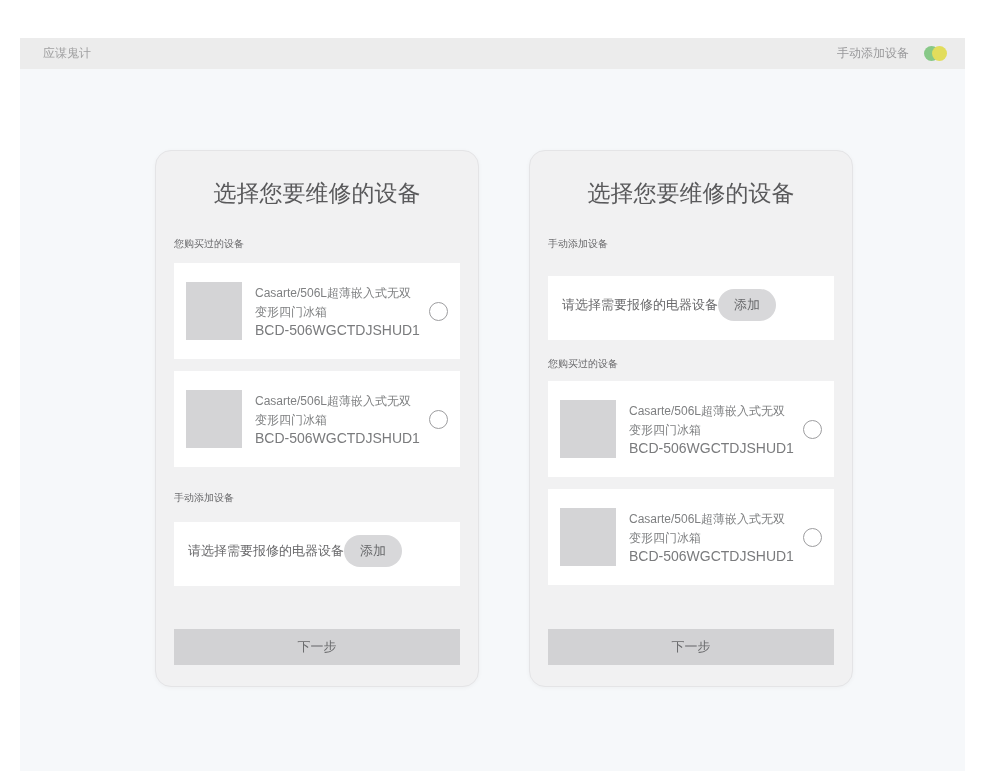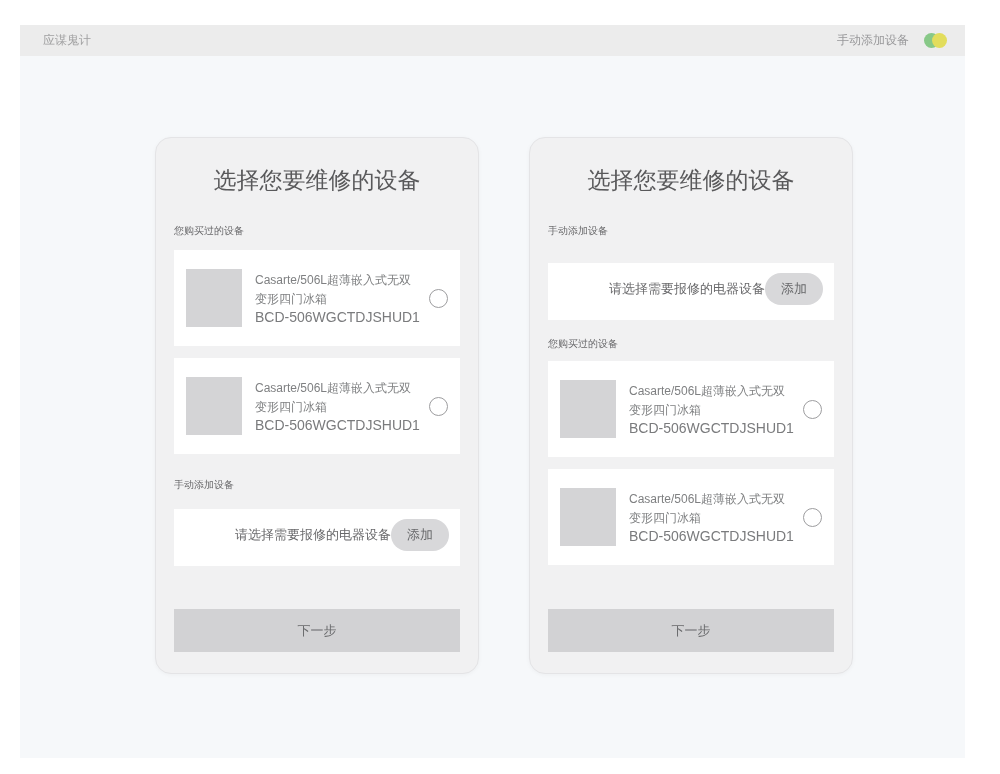--- a/index.html
+++ b/index.html
@@ -1,18 +1,18 @@
 <!DOCTYPE html>
 <html><head>
 <meta charset="utf-8">
 <style>
   * { margin:0; padding:0; box-sizing:border-box; }
   html,body { width:1000px; height:774px; background:#ffffff;
               font-family:"Liberation Sans", sans-serif; }
-  .canvas { position:absolute; left:20px; top:25px; width:945px; height:733px;
+  .canvas { position:absolute; left:20px; top:38px; width:945px; height:733px;
             display:flex; flex-direction:column; }
   
   .topbar { height:31px; background:#ececec; display:flex; align-items:center;
             justify-content:space-between; padding:0 18px 0 23px; flex:0 0 auto; }
   .topbar-left { font-size:12px; color:#a0a0a1; }
   .topbar-right { display:flex; align-items:center; gap:15px; }
   .topbar-right-label { font-size:12px; color:#98989a; }
   .dots { display:flex; align-items:center; }
   .dot { width:15px; height:15px; border-radius:50%; display:inline-block; }
   .dot-yellow { margin-left:-7px; }
@@ -33,27 +33,27 @@
   
   .device-card { height:96px; background:#ffffff; display:flex; align-items:center;
                  padding:11px 12px; cursor:pointer; }
   .thumb { width:56px; height:58px; background:#d4d4d6; flex:0 0 auto; }
   .device-info { margin-left:13px; flex:1; min-width:0; }
   .device-title { font-size:12px; line-height:19px; color:#7f8082; max-width:174px; }
   .device-model { font-size:14px; line-height:16px; color:#7a7b7d; margin-top:0; }
   .radio { width:19px; height:19px; border:1.5px solid #9d9d9f; border-radius:50%;
            flex:0 0 auto; margin-left:6px; background:transparent; cursor:pointer; }
   
-  .add-row { height:57px; background:#ffffff; display:flex; align-items:center;
-             justify-content:flex-end; padding:0 11px 6px 14px; }
+  .add-row { height:64px; background:#ffffff; display:flex; align-items:center;
+             justify-content:flex-start; padding:0 11px 6px 14px; }
   .add-placeholder { font-size:13px; color:#69696b; }
   .pill { width:58px; height:32px; border:none; border-radius:16px; background:#d8d8da;
           color:#68696b; font-size:13px; font-family:inherit; cursor:pointer; }
   
-  .next-btn { position:absolute; left:18px; right:18px; bottom:21px; height:43px;
+  .next-btn { position:absolute; left:18px; right:18px; bottom:21px; height:36px;
               border:none; background:#d2d2d4; color:#68696b; font-size:13px;
               font-family:inherit; cursor:pointer; }
 </style>
 </head>
 <body>
 
 <div class="canvas">
 
   <header class="topbar">
     <span class="topbar-left">应谋鬼计</span>

